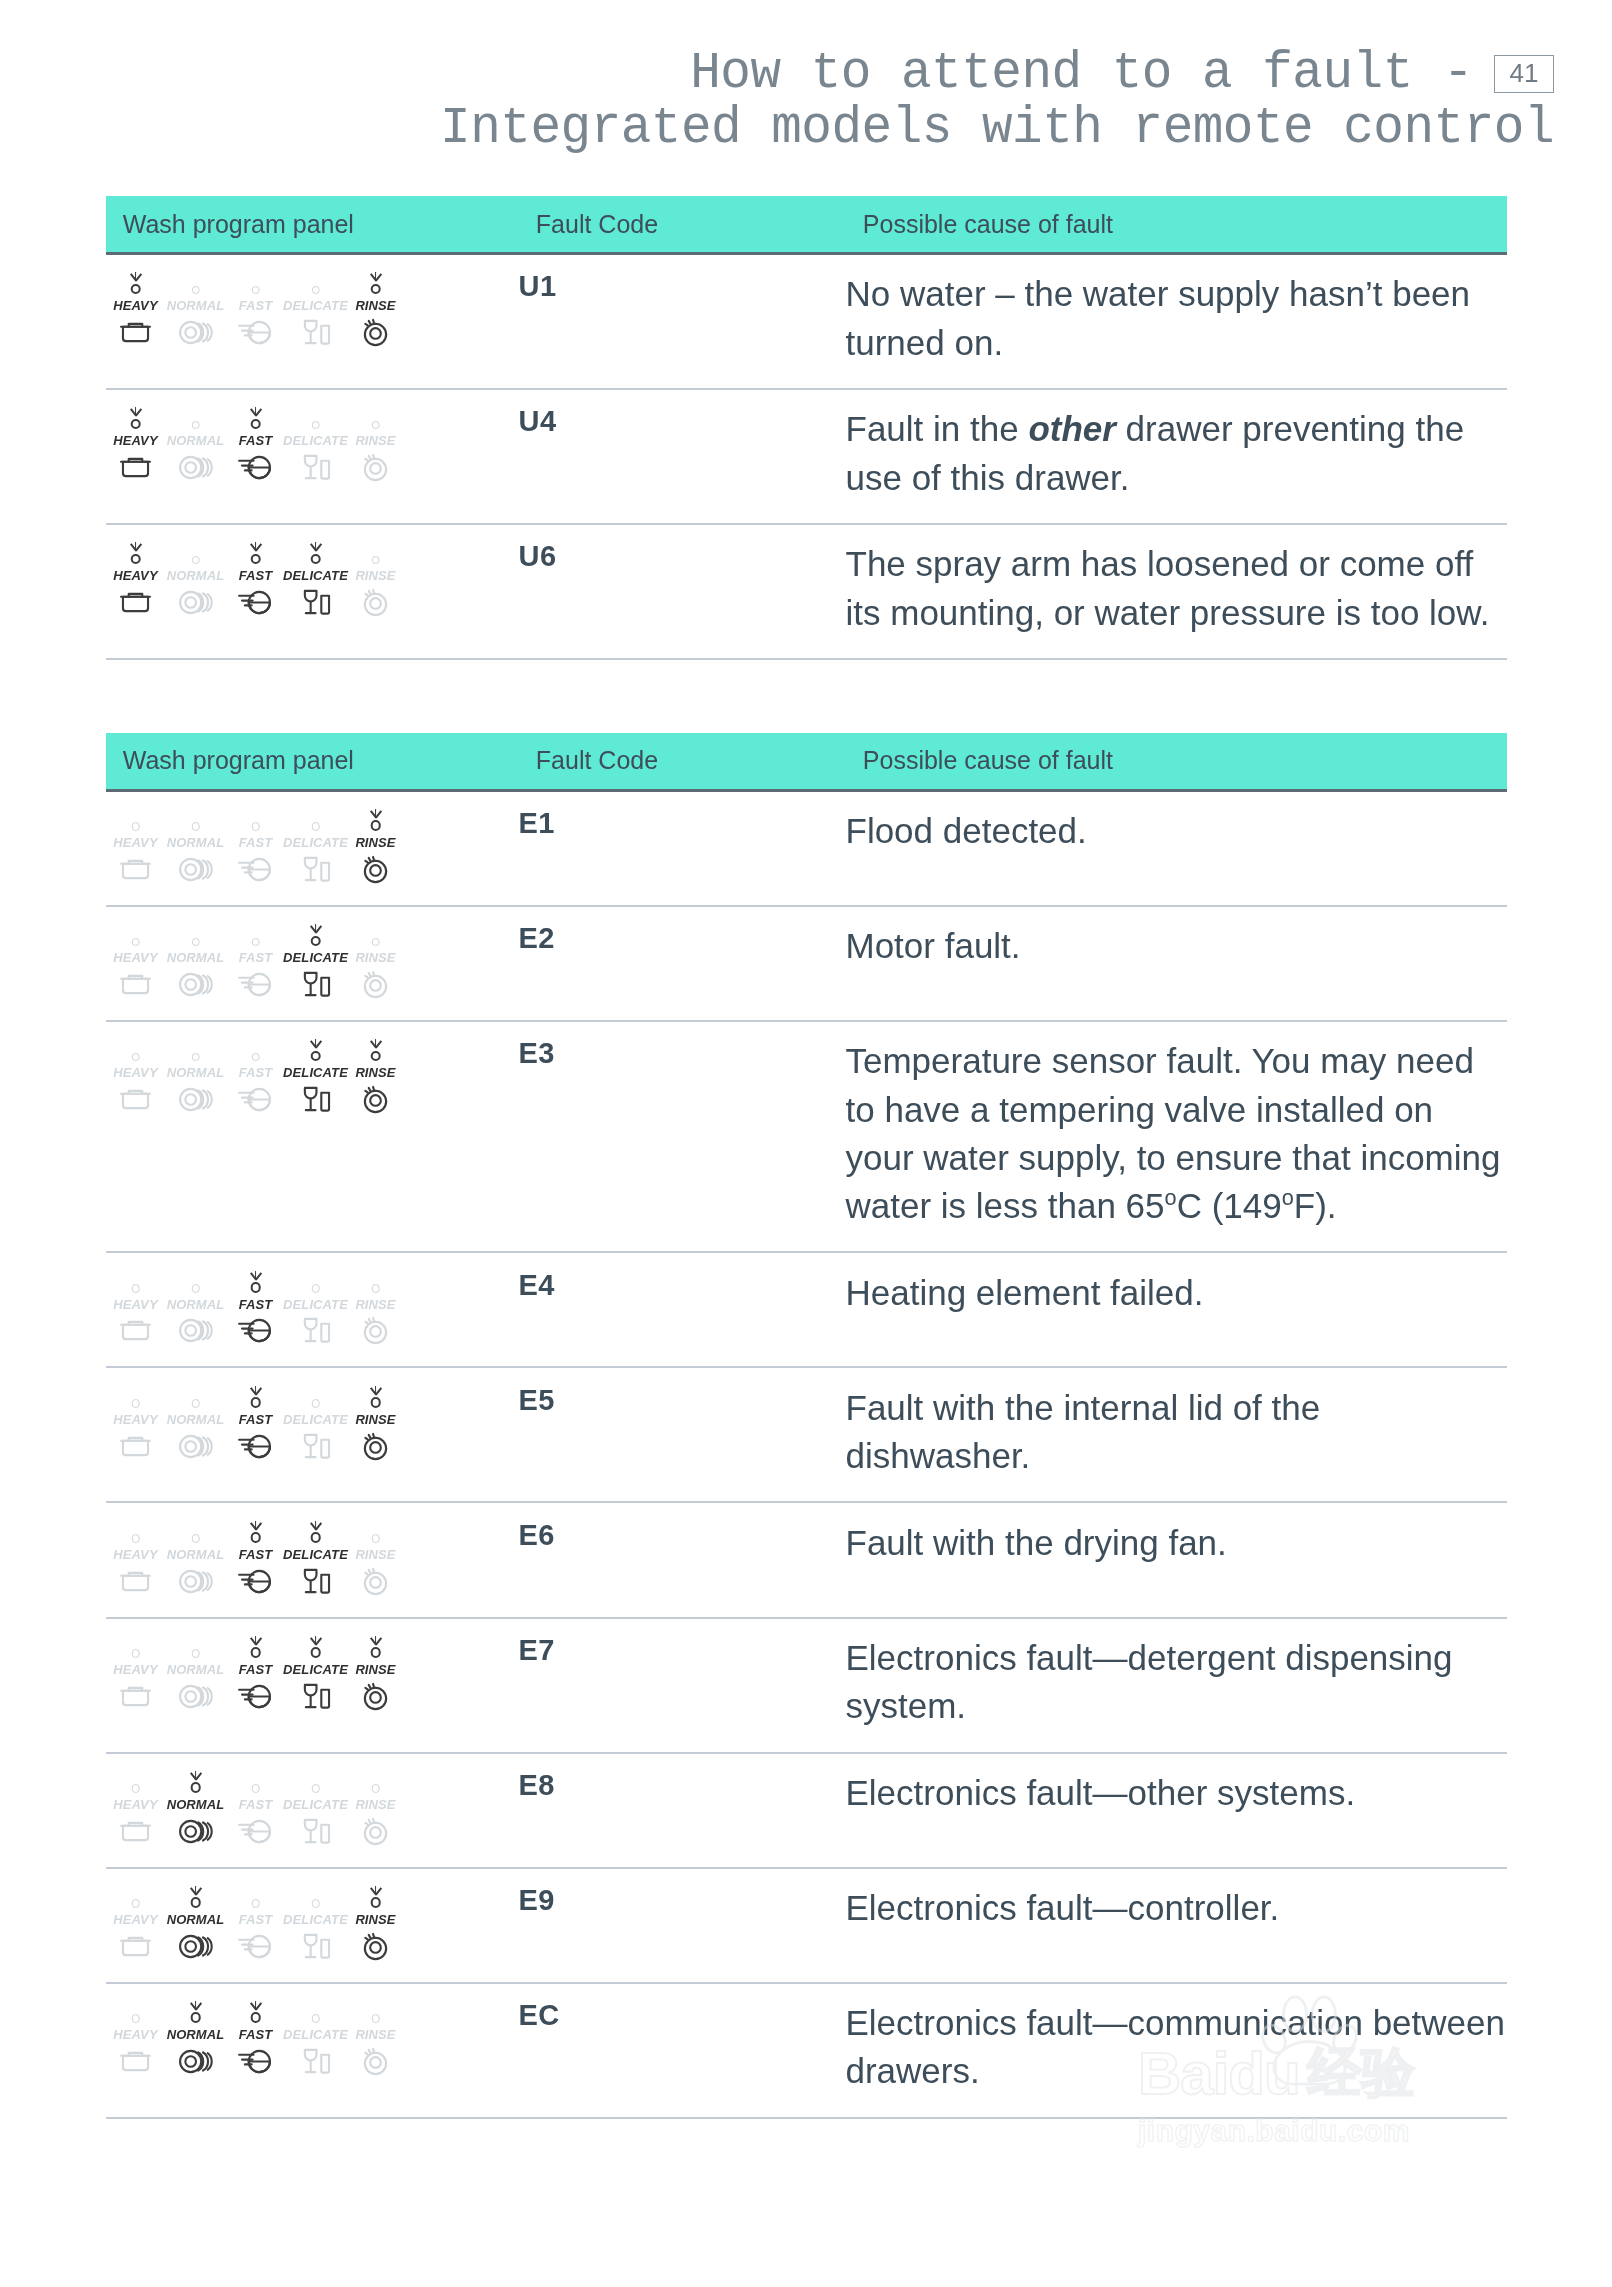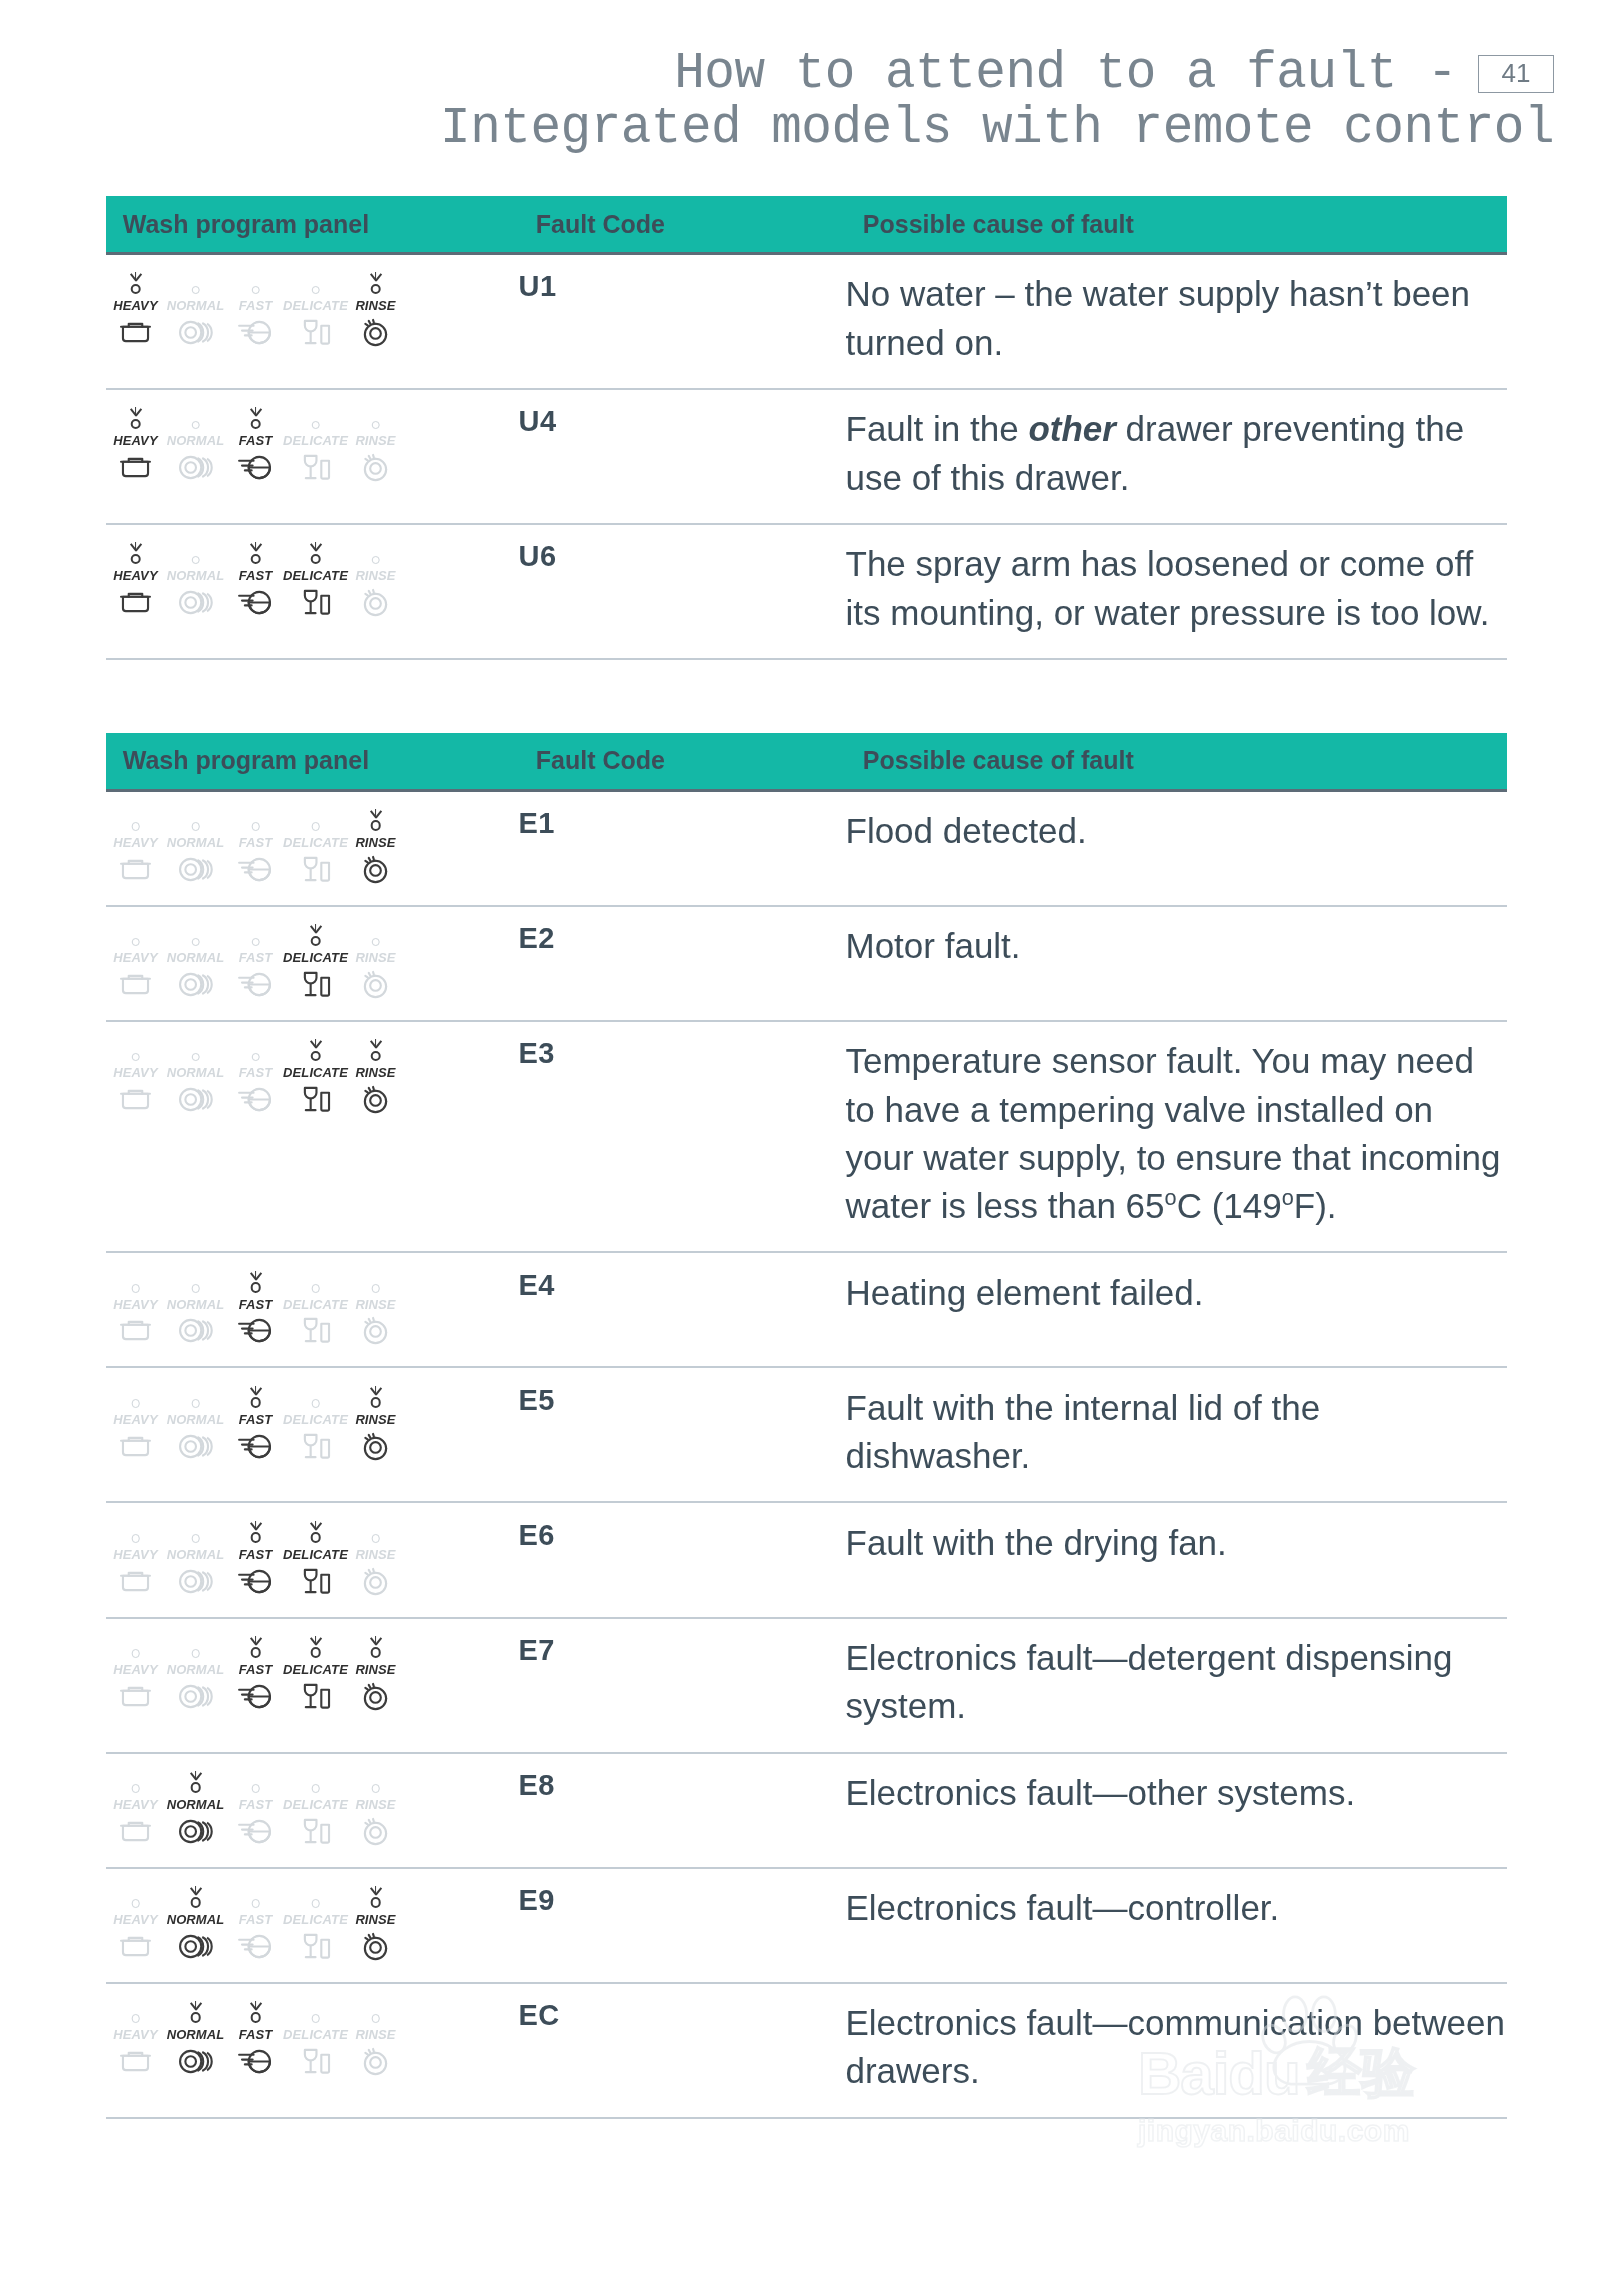--- a/index.html
+++ b/index.html
@@ -34,43 +34,43 @@
   .title-row {
     display: flex;
     justify-content: flex-end;
     align-items: center;
     gap: 21px;
   }
   .page-number-box {
     border: 1.9px solid #8d98a2;
     color: #6f7b85;
     font-size: 26px;
-    width: 76px;
+    width: 60px;
     height: 38px;
     display: flex;
     align-items: center;
     justify-content: center;
     box-sizing: border-box;
   }
 
   
   .fault-table {
     width: 1401px;
     margin: 0 auto;
     border-collapse: collapse;
     table-layout: fixed;
   }
   .fault-table.first { margin-top: 40px; }
   .fault-table.second { margin-top: 73px; }
 
   .fault-table thead th {
-    background: #14b8a6;
+    background: #5eead4;
     color: #3d4d59;
     font-size: 25px;
-    font-weight: bold;
+    font-weight: normal;
     text-align: left;
     padding: 13.4px 0 13.4px 17.3px;
     border-bottom: 3.8px solid #5d6b77;
   }
   .col-panel { width: 413px; }
   .col-code  { width: 327px; }
   .col-cause { width: 661px; }
 
   .fault-table tbody td {
     border-bottom: 2.9px solid #c3ccd4;

